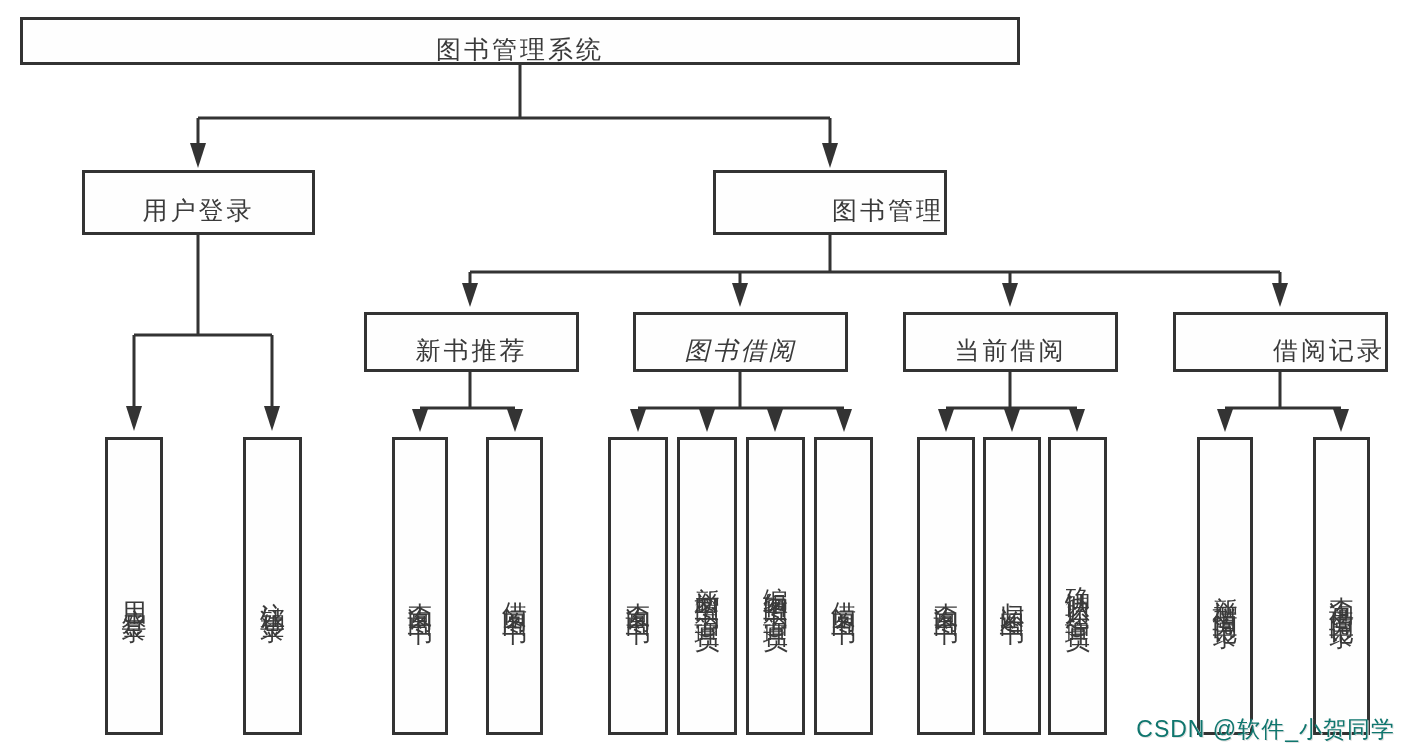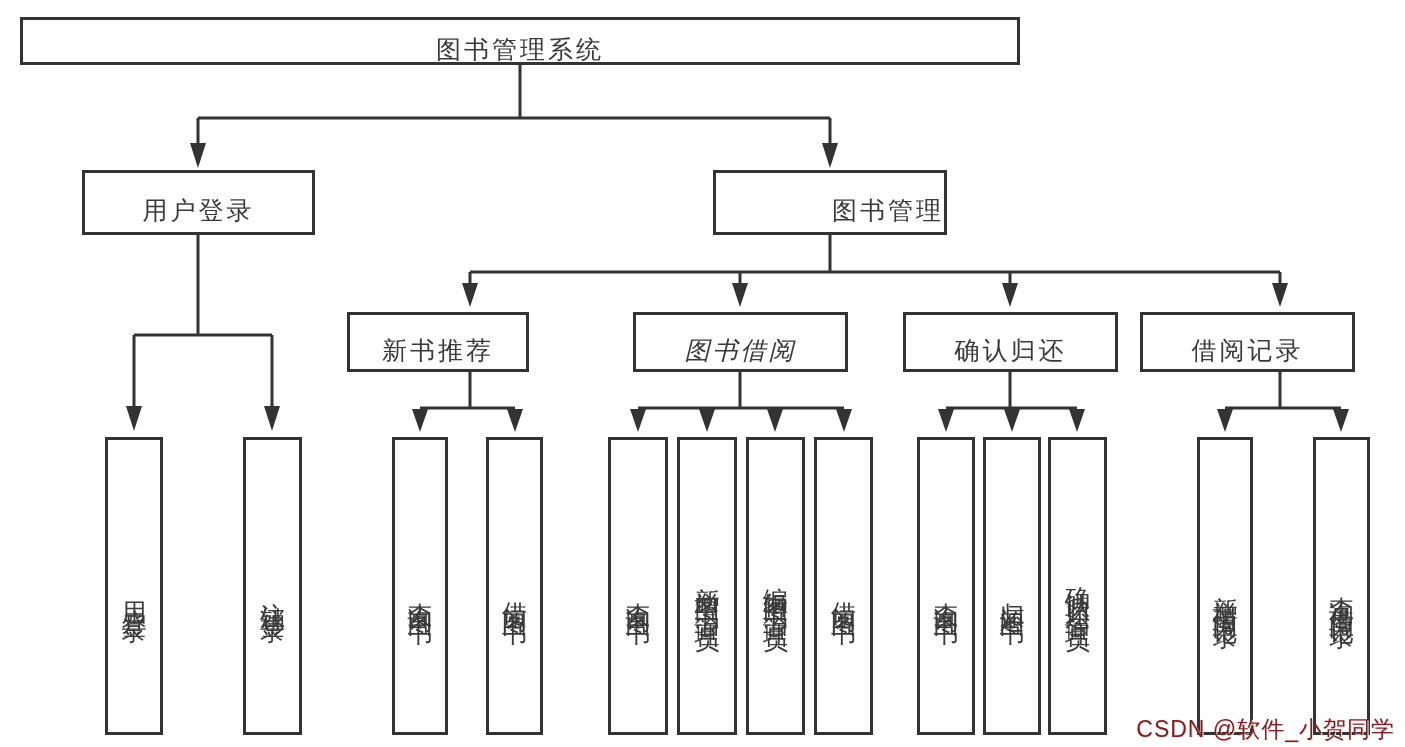--- a/index.html
+++ b/index.html
@@ -35,21 +35,21 @@
     text-orientation: mixed;
     letter-spacing: 6px;
     white-space: nowrap;
   }
   .watermark {
     position: absolute;
     right: 10px;
     bottom: 2px;
     font-size: 23px;
     letter-spacing: 1px;
-    color: #7f1d1d;
+    color: #0f766e;
     text-shadow: 1px 1px 0 #e2e2e2;
   }
 </style>
 </head>
 <body>
 
 <div class="canvas">
 
   <svg class="connectors" width="1405" height="747" viewBox="0 0 1405 747">
     <g stroke="#333333" stroke-width="3" fill="none">
@@ -95,30 +95,30 @@
     <span>图书管理系统</span>
   </div>
 
   <div class="node" style="left:82px; top:170px; width:233px; height:65px;">
     <span>用户登录</span>
   </div>
   <div class="node" style="left:713px; top:170px; width:234px; height:65px;justify-content:flex-end;">
     <span>图书管理</span>
   </div>
 
-  <div class="node" style="left:347px; top:312px; width:182px; height:60px;">
+  <div class="node" style="left:364px; top:312px; width:215px; height:60px;">
     <span>新书推荐</span>
   </div>
   <div class="node" style="left:633px; top:312px; width:215px; height:60px;font-style:italic;">
     <span>图书借阅</span>
   </div>
   <div class="node" style="left:903px; top:312px; width:215px; height:60px;">
-    <span>确认归还</span>
+    <span>当前借阅</span>
   </div>
-  <div class="node" style="left:1140px; top:312px; width:215px; height:60px;">
+  <div class="node" style="left:1173px; top:312px; width:215px; height:60px;justify-content:flex-end;">
     <span>借阅记录</span>
   </div>
 
   <div class="node leaf" style="left:105px; top:437px; width:58px; height:298px;">
     <span>用户登录</span>
   </div>
   <div class="node leaf" style="left:243px; top:437px; width:59px; height:298px;">
     <span>注销登录</span>
   </div>
 

